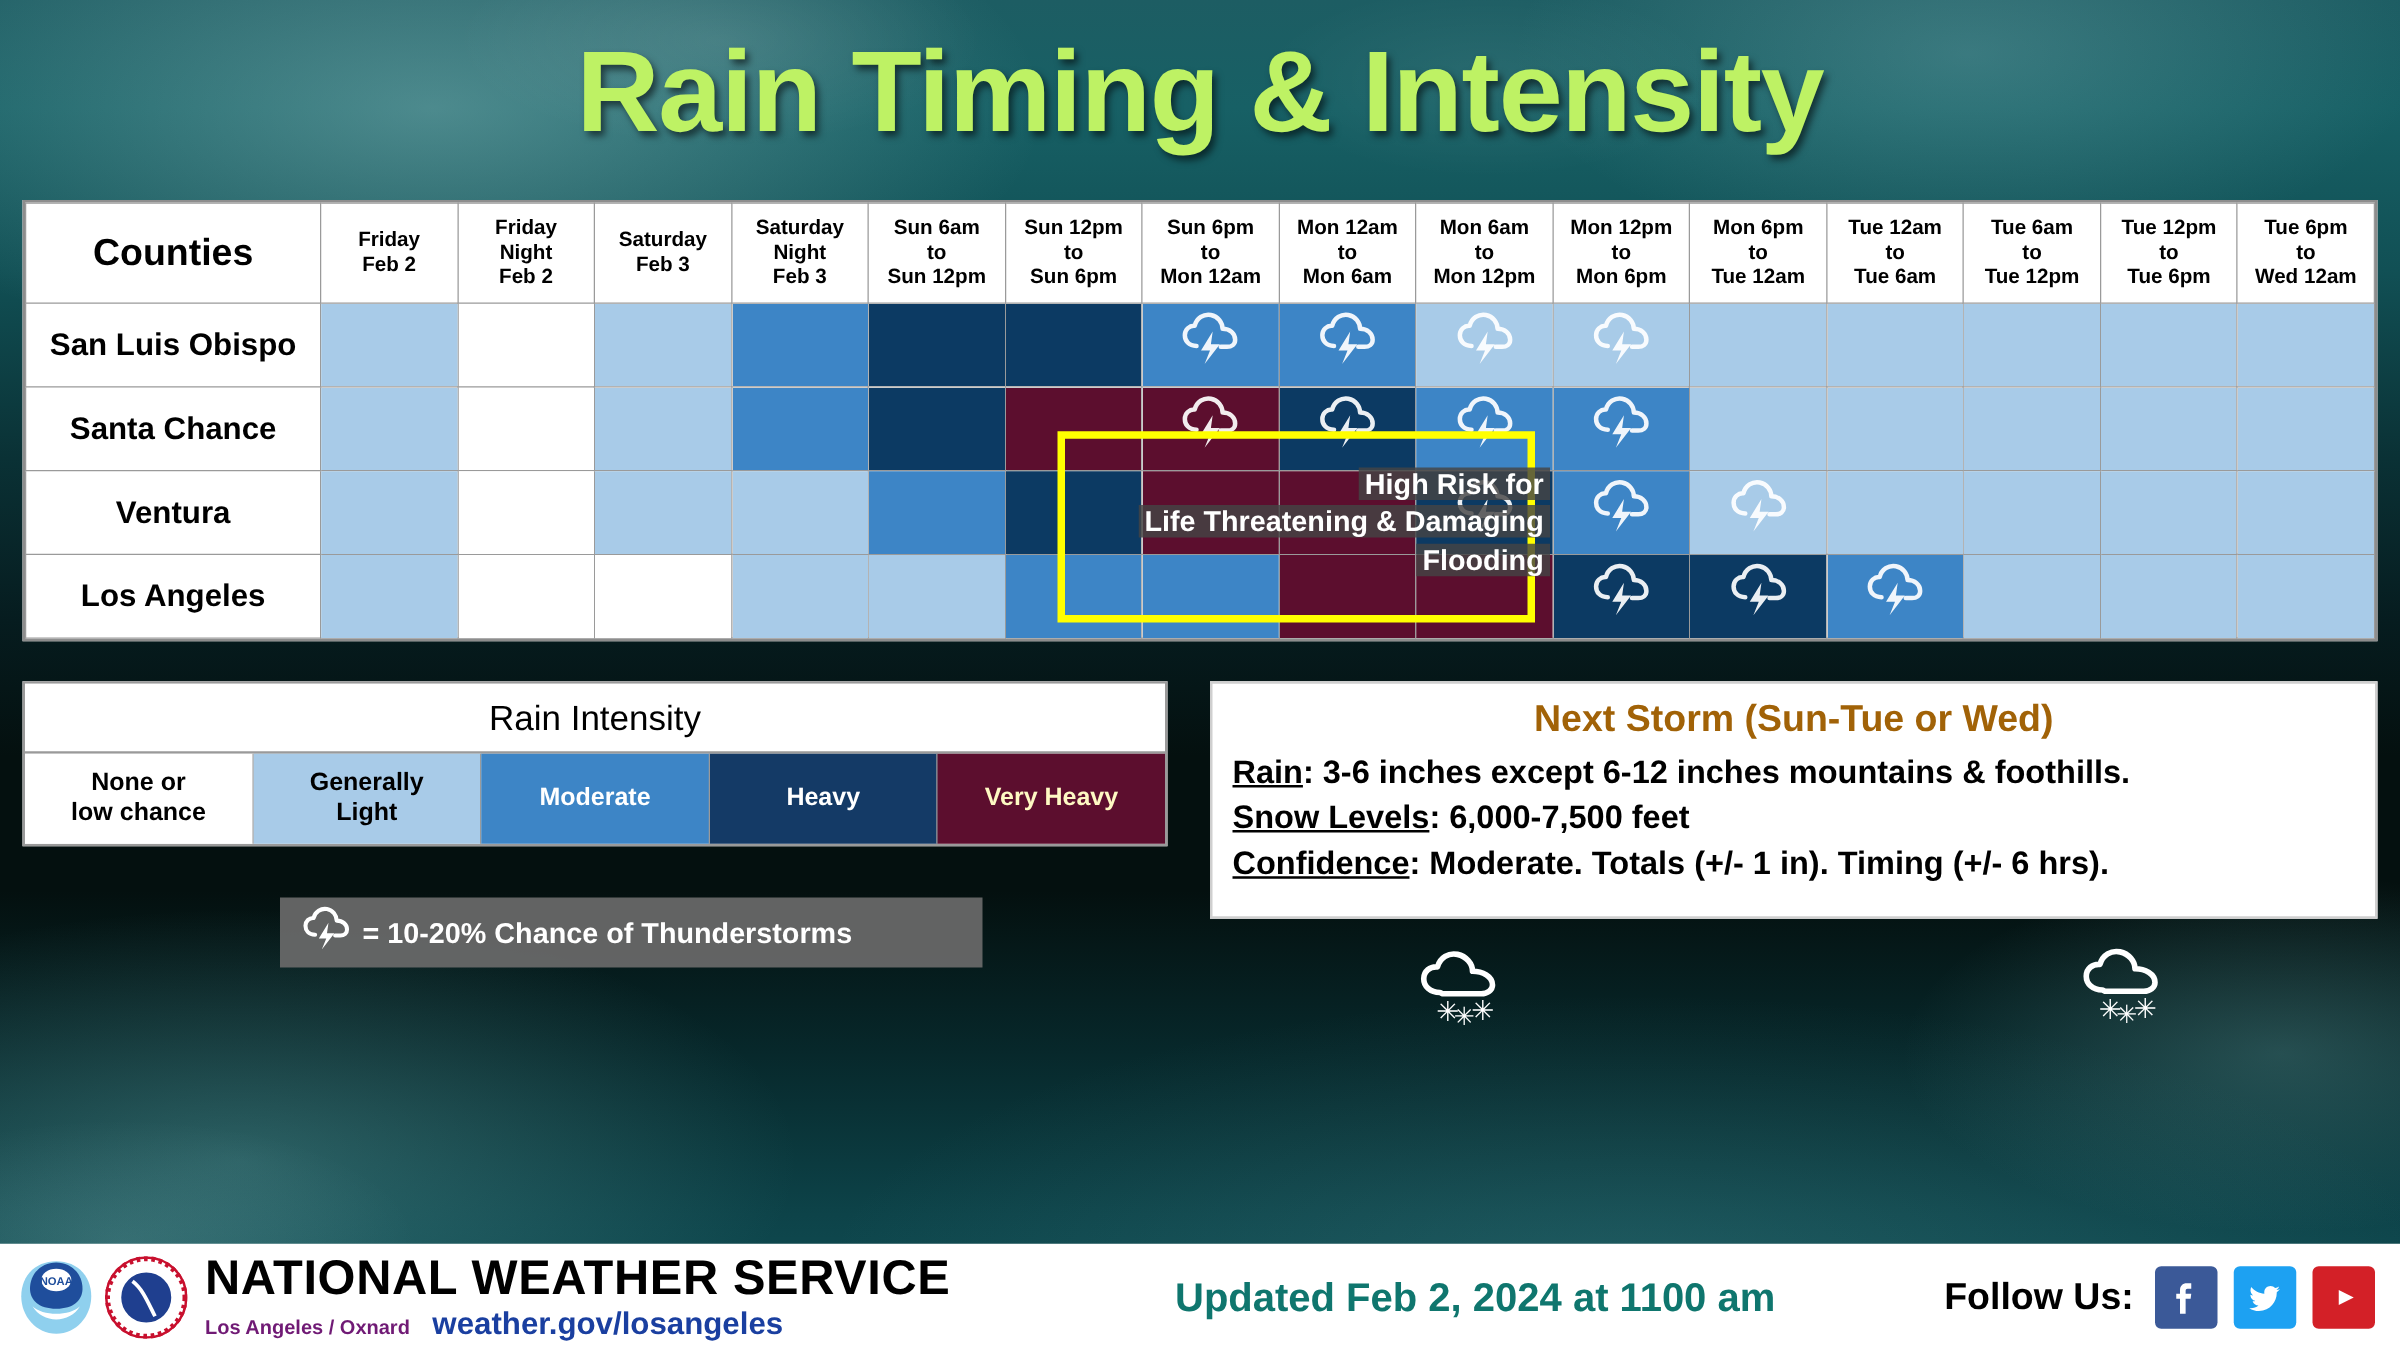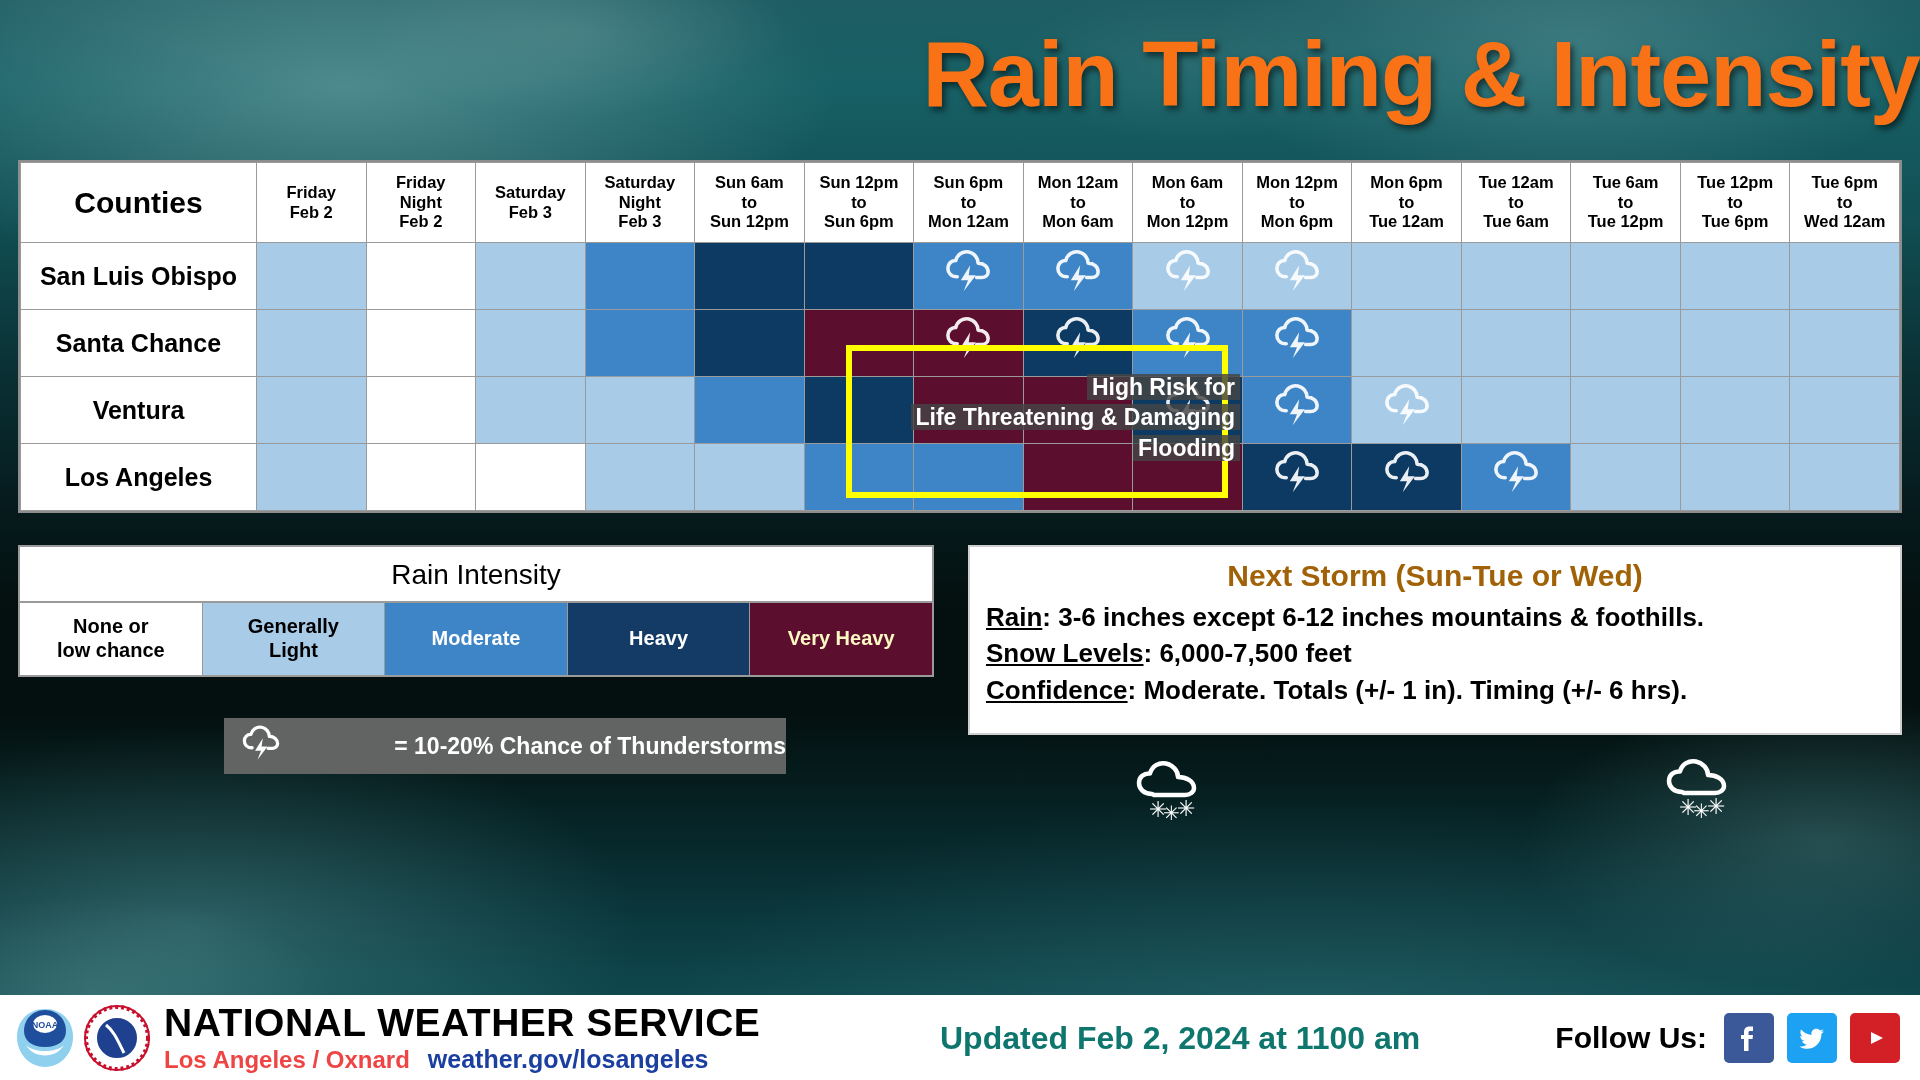--- a/index.html
+++ b/index.html
@@ -28,22 +28,22 @@
     position:absolute; inset:0;
     background:
       radial-gradient(ellipse 300px 120px at 30% 3%, rgba(255,255,255,.10), rgba(255,255,255,0) 70%),
       radial-gradient(ellipse 260px 110px at 62% 6%, rgba(255,255,255,.07), rgba(255,255,255,0) 70%),
       radial-gradient(ellipse 340px 140px at 5% 92%, rgba(200,240,240,.12), rgba(200,240,240,0) 70%);
   }
 
   
   #title {
     position: absolute; top: 26px; left: 0; width: 1920px;
-    text-align: right;
-    font-size: 92px; font-weight: bold; color: #f97316;
+    text-align: center;
+    font-size: 92px; font-weight: bold; color: #bef264;
     letter-spacing: -1px;
     text-shadow: 3px 4px 6px rgba(0,0,0,.55);
     line-height: 1.05;
     font-family: "Liberation Sans", sans-serif;
   }
 
   
   #tablewrap {
     position: absolute;
     left: 18px; top: 160px;
@@ -138,21 +138,21 @@
   .sw-mod   { background:#3d85c6; color:#fff; }
   .sw-heavy { background:#143a66; color:#fff; }
   .sw-vhvy  { background:#5c0e2e; color:#fef9c3; }
 
   #tsnote {
     position: absolute; left: 224px; top: 718px;
     width: 562px; height: 56px;
     background: rgba(105,105,105,.93);
     display: flex; align-items: center; gap: 10px;
     padding-left: 18px;
-    color: #fff; font-size: 23px; font-weight: bold; justify-content: space-between;
+    color: #fff; font-size: 23px; font-weight: bold;
   }
   #tsnote svg { width: 38px; height: 38px; flex: none; }
 
   
   #nextstorm {
     position: absolute; left: 968px; top: 545px;
     width: 934px; height: 190px;
     background: #fff;
     border: 2px solid #cfcfcf;
     padding: 10px 16px 0 16px;
@@ -178,21 +178,21 @@
   #footer {
     position: absolute; left: 0; bottom: 0; width: 1920px; height: 85px;
     background: #ffffff;
     display: flex; align-items: center;
   }
   #noaa-logo { margin-left: 14px; width: 62px; height: 62px; flex:none;text-align:right; }
   #nws-seal  { margin-left: 8px; width: 66px; height: 66px; flex:none; }
   #nws-text { margin-left: 14px; line-height: 1; }
   #nws-line1 { font-size: 39px; font-weight: bold; color:#000; letter-spacing:.5px; }
   #nws-line2 { margin-top: 5px; display:flex; align-items:baseline; gap:18px; }
-  #nws-office { font-size: 24px; font-weight: bold; color:#ef4444; }
+  #nws-office { font-size: 16px; font-weight: bold; color:#701a75; }
   #nws-url { font-size: 25px; font-weight: bold; color:#1a3fa0; }
   #updated {
     position:absolute; left: 940px; top: 50%; transform: translateY(-50%);
     font-size: 32px; font-weight: bold; color:#0f766e;
   }
   #follow {
     position:absolute; right: 20px; top: 50%; transform: translateY(-50%);
     display:flex; align-items:center; gap: 13px;
   }
   #follow-label { font-size: 30px; font-weight: bold; color:#000; margin-right: 4px; }

